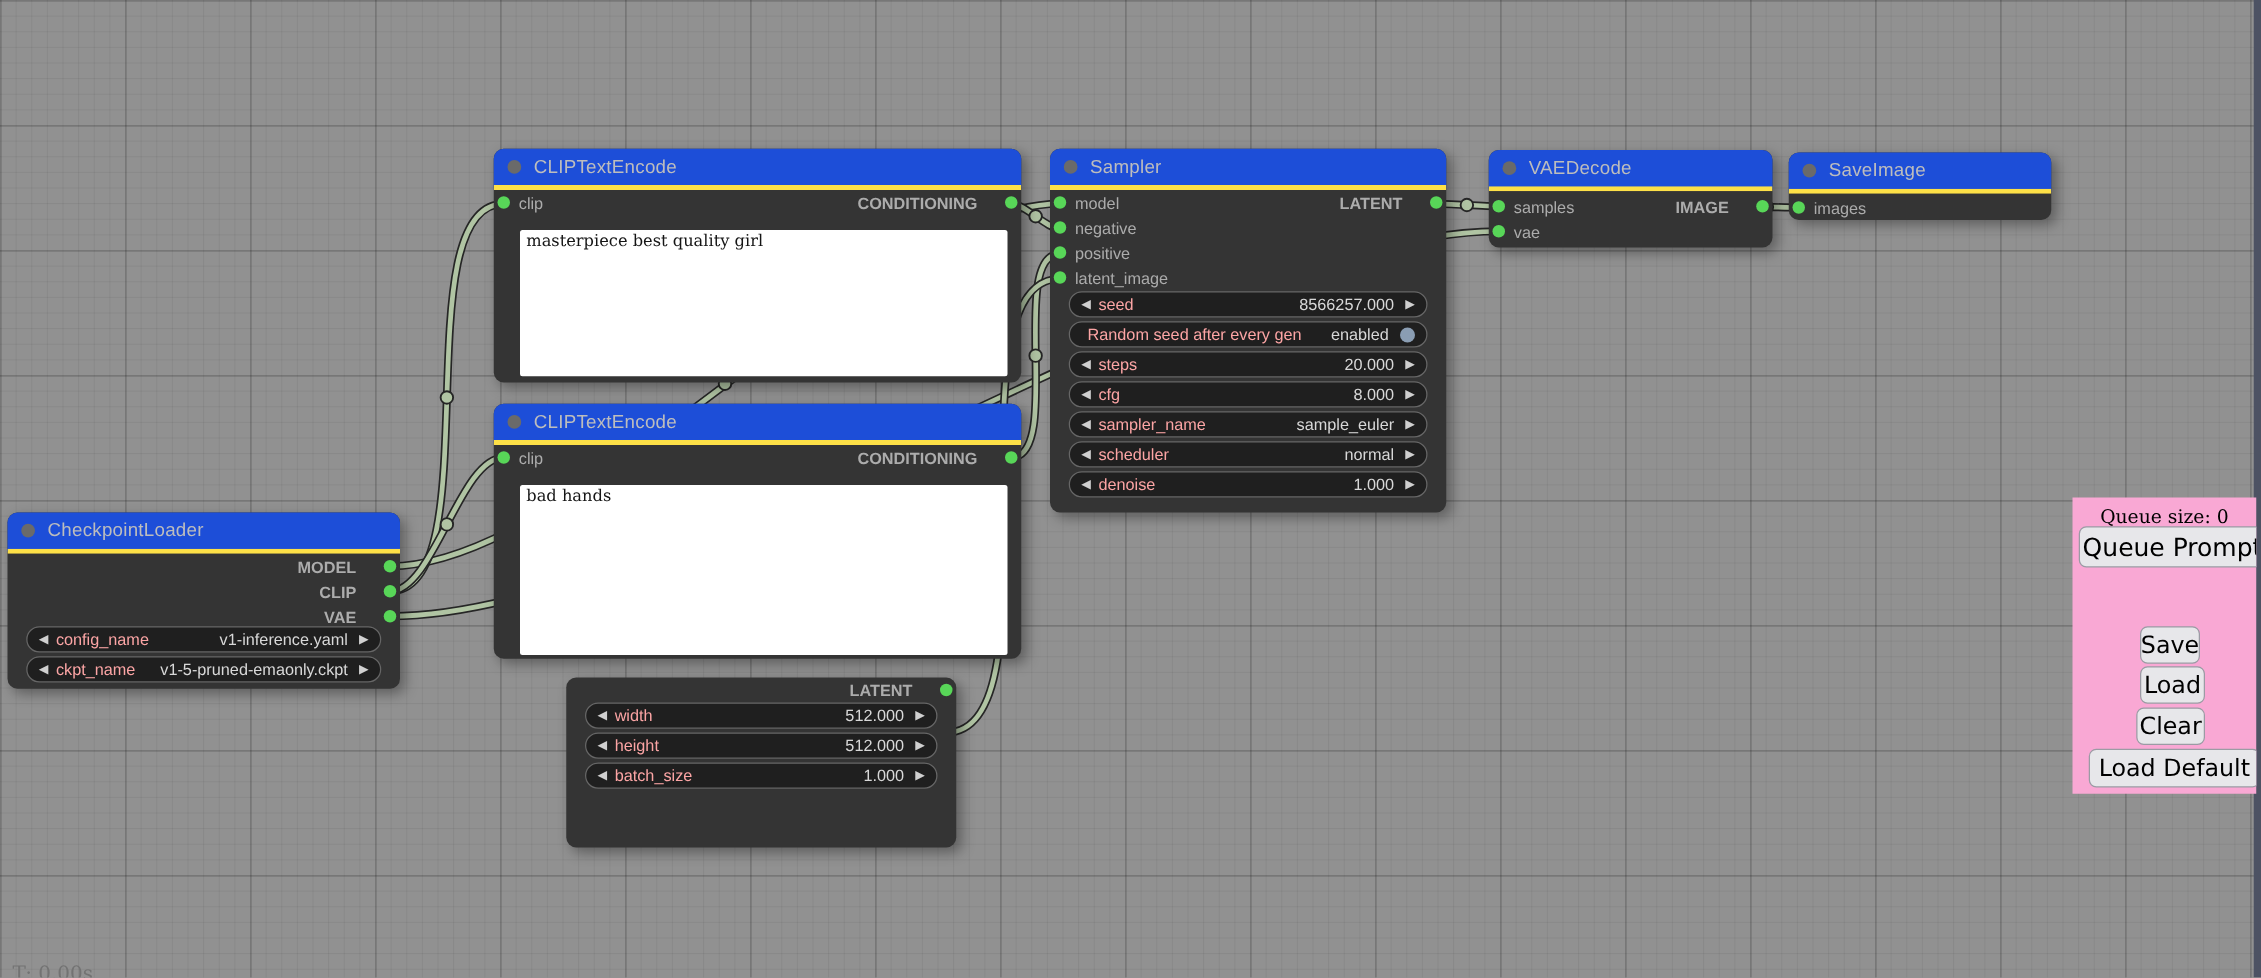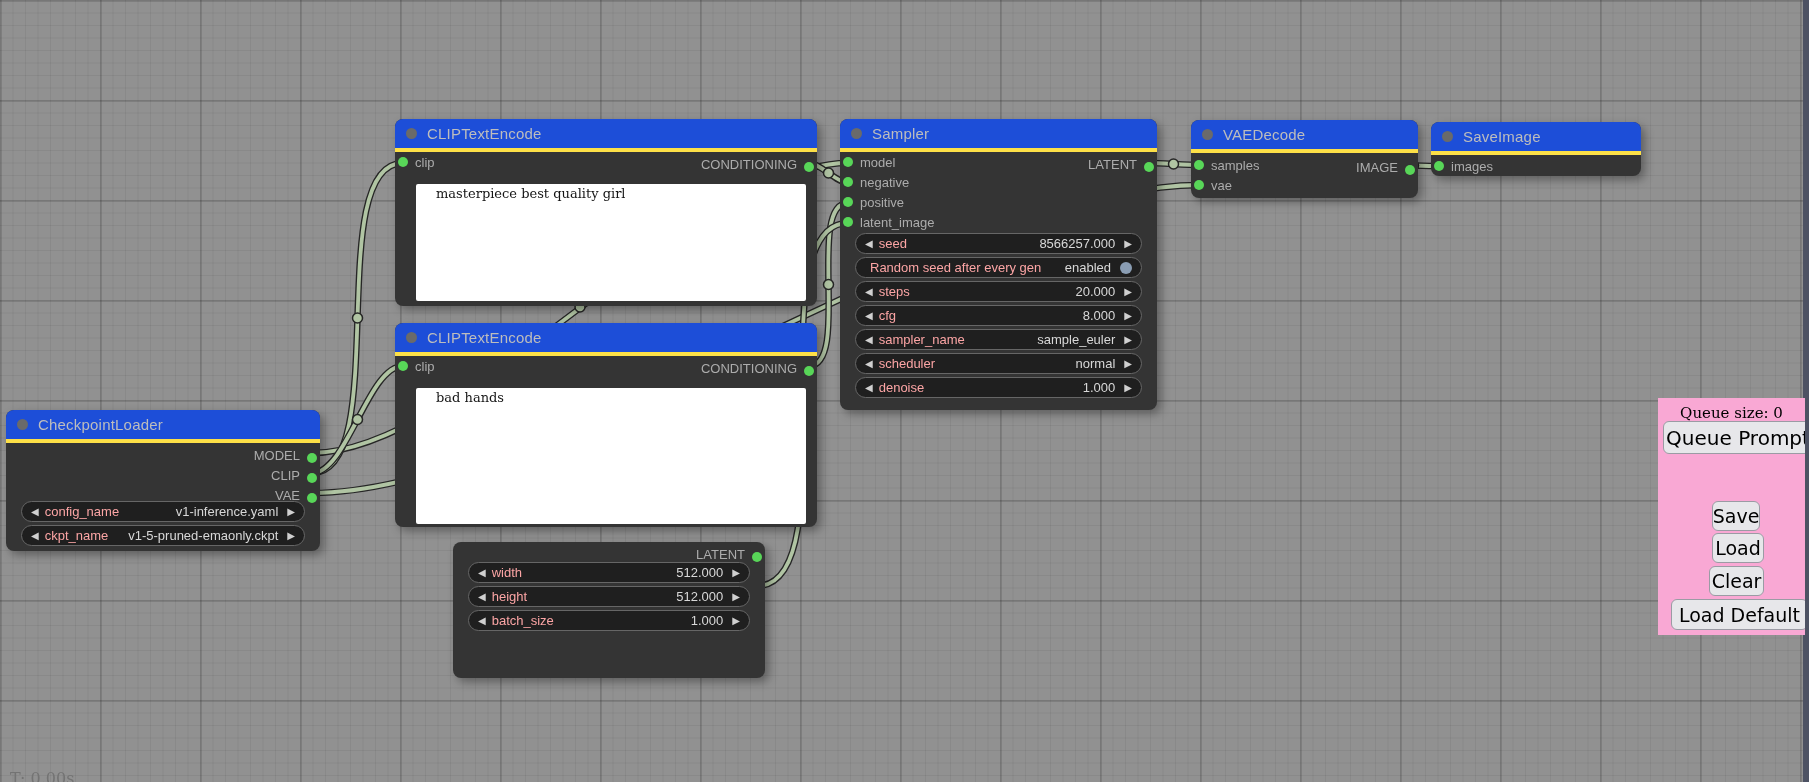--- a/index.html
+++ b/index.html
@@ -26,38 +26,38 @@
   }
   .ntitle {
     height:33px; background:#1d4ed8; border-radius:8px 8px 0 0;
     border-bottom:4px solid #fde047;
     display:flex; align-items:center; padding:0 11px;
     font-size:15px; color:#bdbdbd; letter-spacing:0.2px;
   }
   .tdot { width:11px; height:11px; border-radius:50%; background:#6a6a6a; margin-right:10px; flex:0 0 auto; }
   .srow { position:relative; height:20px; font-size:13px; }
   .in  { position:absolute; left:3px;  top:0; height:20px; display:flex; align-items:center; gap:7px; }
-  .out { position:absolute; right:3px; top:0; height:20px; display:flex; align-items:flex-end; gap:7px; }
+  .out { position:absolute; right:3px; top:0; height:20px; display:flex; align-items:center; gap:22px;font-weight:bold; }
   .sdot { width:10px; height:10px; border-radius:50%; background:#58d658; flex:0 0 auto; }
   .slabel { color:#acacac; }
 
   .widgets { padding:0 15px; display:flex; flex-direction:column; gap:3px; }
   .widget {
     height:21px; background:#1f1f1f; border:1px solid #666; border-radius:11px;
     display:flex; align-items:center; padding:0 9px; font-size:13px; gap:6px;
   }
   .wlabel { color:#fca5a5; white-space:nowrap; }
   .wvalue { margin-left:auto; color:#d8d8d8; white-space:nowrap; margin-right:3px; }
   .warrow { color:#d0d0d0; font-size:10px; line-height:1; flex:0 0 auto; }
   .toggle-dot { width:12px; height:12px; border-radius:50%; background:#8a9db3; flex:0 0 auto; }
 
   .prompt-text {
     display:block; background:#fff; border:none; border-radius:2px;
     font-family:"DejaVu Serif", serif; font-size:13px; color:#151515;
-    padding:2px 20px; resize:none; outline:none;
+    padding:2px 5px; resize:none; outline:none;
     margin:12px 11px 0 21px; width:calc(100% - 32px);
   }
 
   .scrollbar { position:absolute; left:1803px; top:0; width:6px; height:782px; background:#4d5263; z-index:1; }
 
   .queue-panel { position:absolute; left:1658px; top:398px; width:147px; height:237px; background:#f9a8d4; z-index:3; overflow:hidden; }
   .qsize { margin-top:6px; text-align:center; font-family:"DejaVu Serif", serif; font-size:15px; color:#000; }
   .qbtn {
     position:absolute; background:#e7e7ea; border:1px solid #9b9ba4; border-radius:6px;
     font-family:"DejaVu Sans", sans-serif; color:#000; display:flex; align-items:center; justify-content:center;

